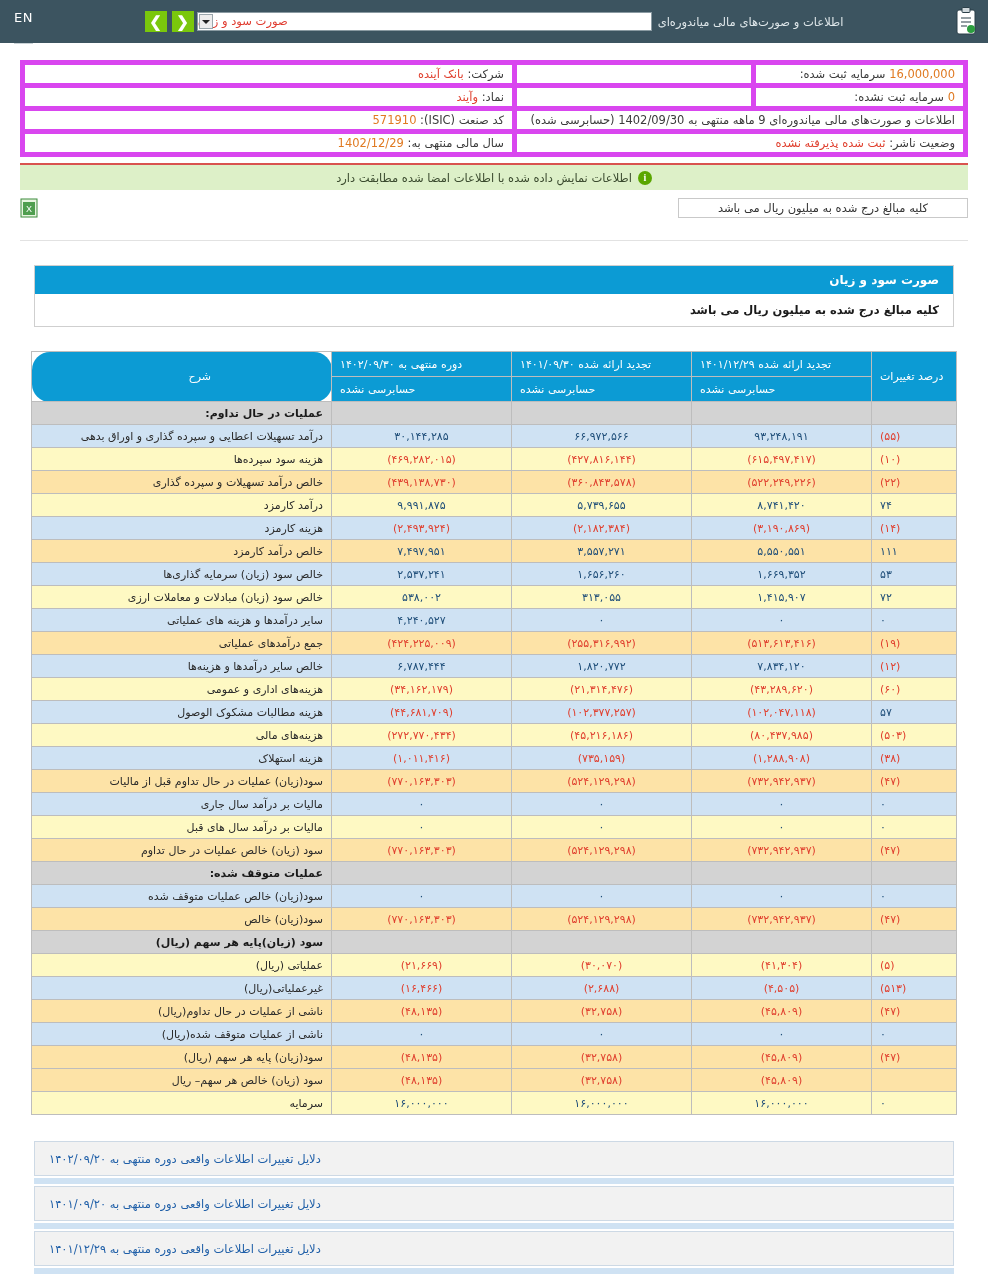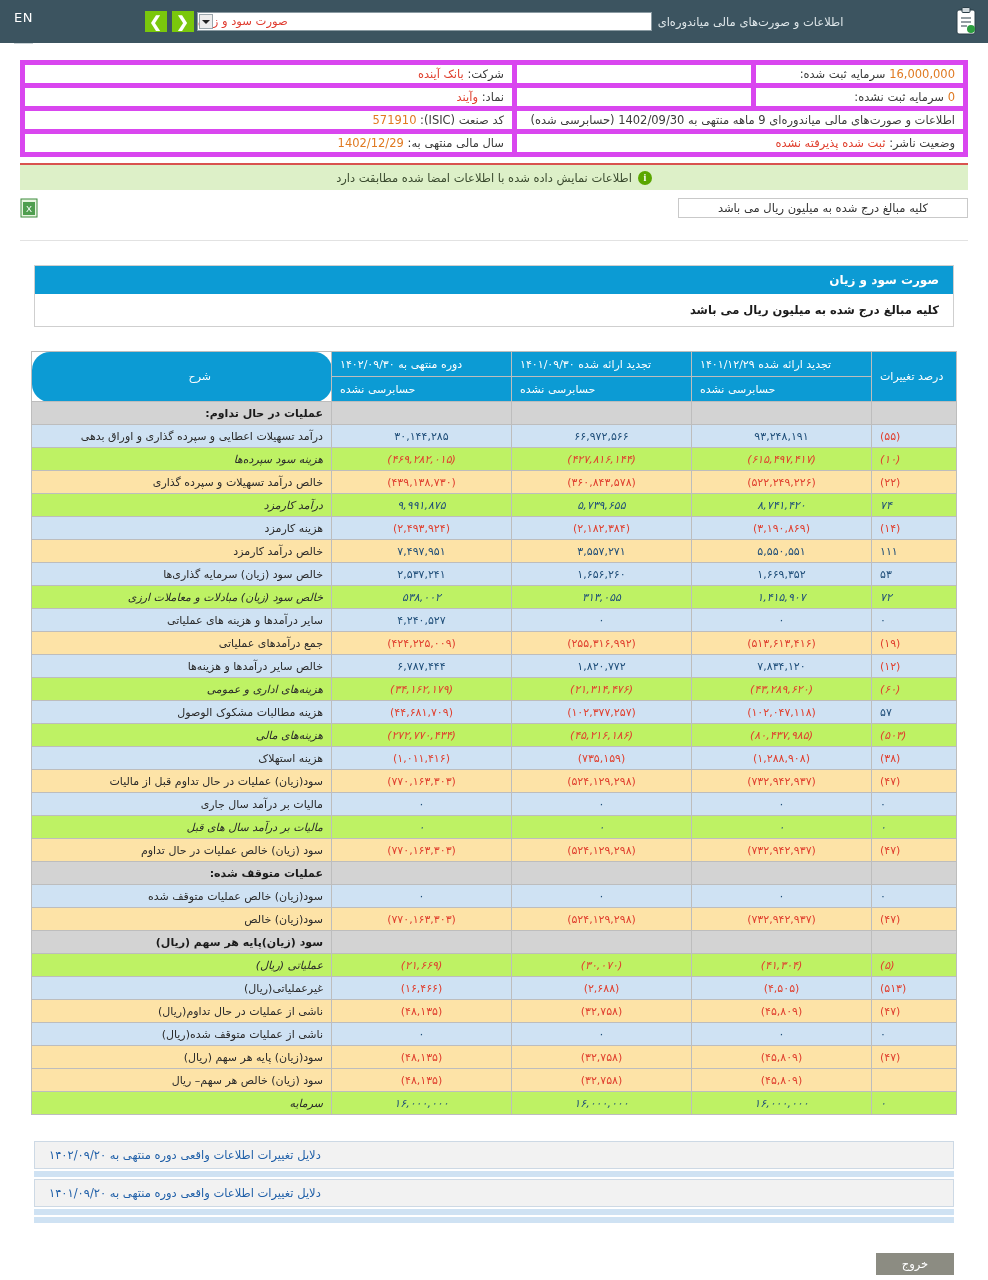--- a/index.html
+++ b/index.html
@@ -213,37 +213,37 @@
   .col-desc  { width: 300px; }
   .col-num   { width: 180px; }
   .col-pct   { width: 85px; }
 
   td.desc { text-align: right; color: #2a2a2a; }
   td.num  { text-align: center; color: #1f4e79; direction: ltr; }
   td.pct  { text-align: left; color: #1f4e79; direction: ltr; }
   td.neg  { color: #e0402f; }
 
   tr.r-blue   td { background: #cfe2f3; margin-left: 13px; }
-  tr.r-gray   td { background: #bef264; font-style: italic; }
+  tr.r-gray   td { background: #fef9c3; }
   tr.r-gold   td { background: #fde3a7; }
   tr.r-section td {
     background: #d3d3d3;
     font-weight: bold;
     color: #1a1a1a;
   }
 
   
   .links {
     width: 920px;
     margin: 26px auto 0 auto;
   }
   .link-row {
     border: 1px solid #cdd9e5;
     background: #f2f2f2;
-    height: 28px;
+    height: 35px;
     display: flex;
     align-items: center;
     justify-content: flex-end;
     padding: 0 14px;
     margin-bottom: 2px;
   }
   .link-row a {
     color: #1f5fa8;
     font-size: 11.5px;
     text-decoration: none;
@@ -604,18 +604,21 @@
 
 <div class="links" id="links-container">
     <div class="link-row">
       <a>دلایل تغییرات اطلاعات واقعی دوره منتهی به ۱۴۰۲/۰۹/۲۰</a>
     </div>
     <div class="link-sep"></div>
     <div class="link-row">
       <a>دلایل تغییرات اطلاعات واقعی دوره منتهی به ۱۴۰۱/۰۹/۲۰</a>
     </div>
     <div class="link-sep"></div>
+    <div class="link-row">
+      <a>دلایل تغییرات اطلاعات واقعی دوره منتهی به ۱۴۰۱/۱۲/۲۹</a>
+    </div>
     <div class="link-sep"></div>
   </div>
 
 <div class="exit-wrap">
   <button class="exit-btn">خروج</button>
 </div>
 
 </body></html>

